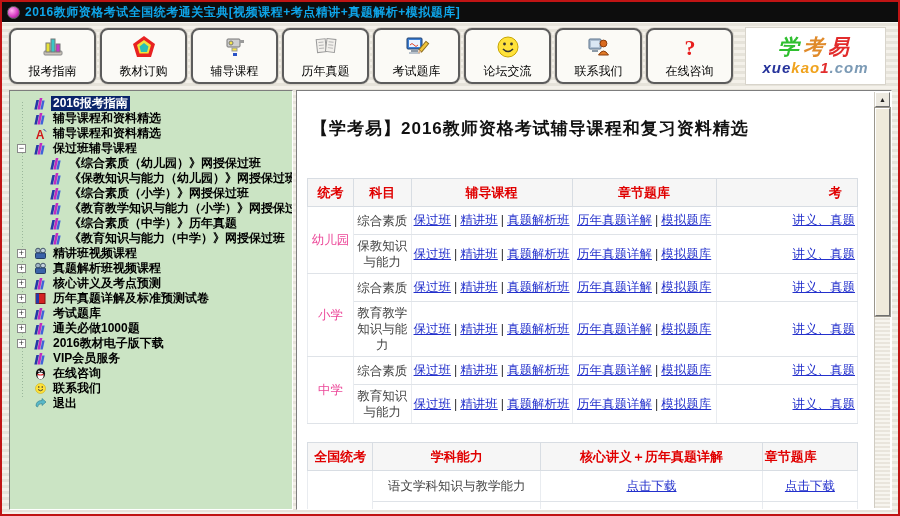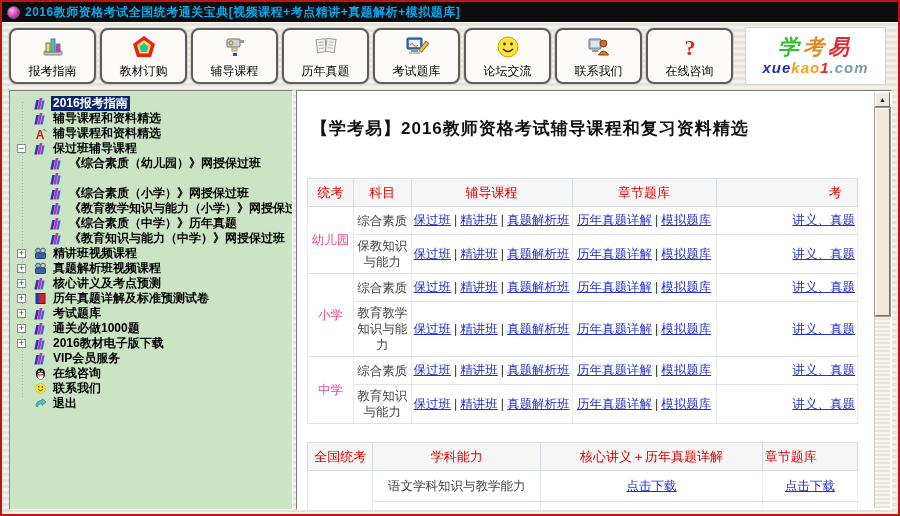--- a/index.html
+++ b/index.html
@@ -58,21 +58,21 @@
   
   #content-panel { flex:1 1 auto; background:#fff; position:relative;
     border:1px solid; border-color:#7d7d7d #ffffff #ffffff #7d7d7d; min-width:0; }
   #content-inner { position:absolute; left:0; top:0; right:17px; bottom:0;
     overflow:hidden; padding:0 16px 0 10px; }
   #page-title { font-size:17px; font-weight:bold; color:#111; letter-spacing:1px;
     margin:26px 0 38px 4px; white-space:nowrap; }
 
   .ctable { border-collapse:collapse; table-layout:fixed; font-size:12.5px; color:#444;
     border:1px solid #c6cfd9; }
-  .ctable th { color:#e00000; font-size:13px; font-weight:normal; background:#f6f6f6;
+  .ctable th { color:#e00000; font-size:13px; font-weight:bold; background:#f6f6f6;
     border:1px solid #d8dde3; height:28px; text-align:center; white-space:nowrap; overflow:hidden;margin-left:48px; }
   .ctable td { border:1px solid #e9ecf0; border-bottom-color:#dfe3e8; text-align:center;
     height:28px; padding:3px 2px; overflow:hidden; white-space:nowrap; }
   .ctable td.subj { white-space:normal; line-height:16px; }
   .ctable td.level { color:#ec4899; }
   .ctable th.th-last { text-align:left; padding-left:112px; }
   .ctable th.th-last2 { text-align:left; padding-left:2px; }
   .ctable td.extra { text-align:right; padding-left:8px; }
   #subject-table-wrap { margin-top:18px; }
   #subject-table-wrap td { height:31px; }
@@ -271,20 +271,21 @@
           <div class="tree-row lv1">
             <span class="icon">
               <svg width="13" height="13" viewBox="0 0 13 13">
                 <g transform="skewX(-12) translate(2 0)">
                   <rect x="1" y="3" width="2.6" height="9.5" fill="#2438a8"></rect>
                   <rect x="4" y="1" width="2.6" height="11.5" fill="#c02cc0"></rect>
                   <rect x="7" y="3.5" width="2.4" height="9" fill="#3f62d9"></rect>
                 </g>
               </svg>
             </span>
+            <span class="tlabel">《保教知识与能力（幼儿园）》网授保过班</span>
           </div>
           <div class="tree-row lv1">
             <span class="icon">
               <svg width="13" height="13" viewBox="0 0 13 13">
                 <g transform="skewX(-12) translate(2 0)">
                   <rect x="1" y="3" width="2.6" height="9.5" fill="#2438a8"></rect>
                   <rect x="4" y="1" width="2.6" height="11.5" fill="#c02cc0"></rect>
                   <rect x="7" y="3.5" width="2.4" height="9" fill="#3f62d9"></rect>
                 </g>
               </svg>

